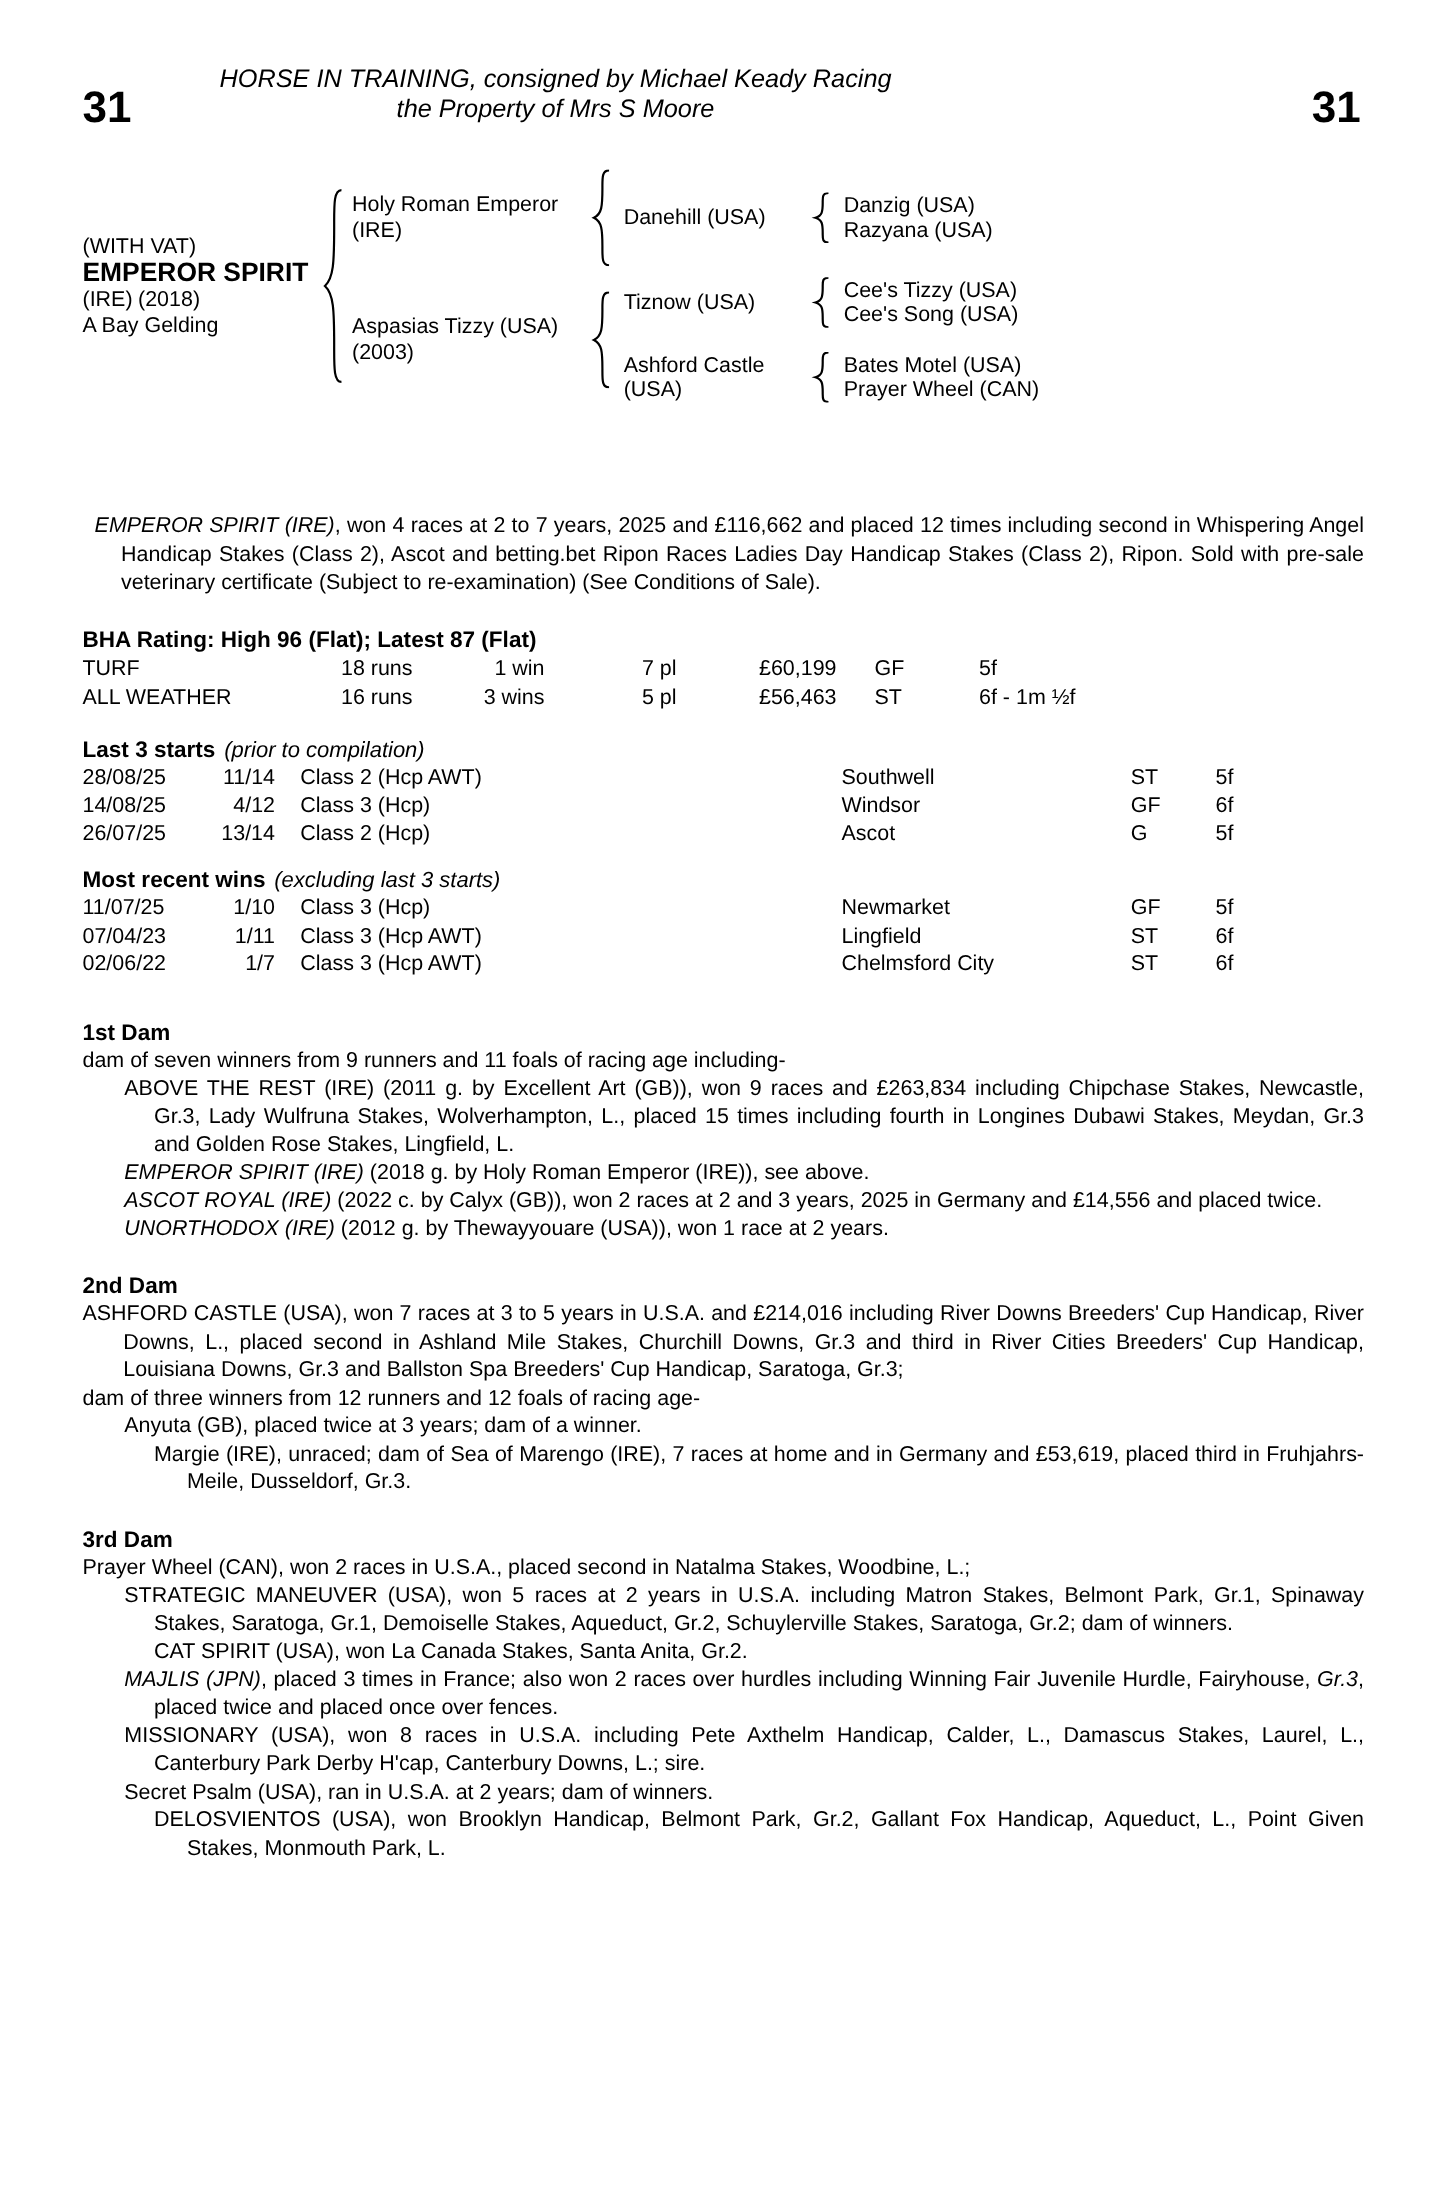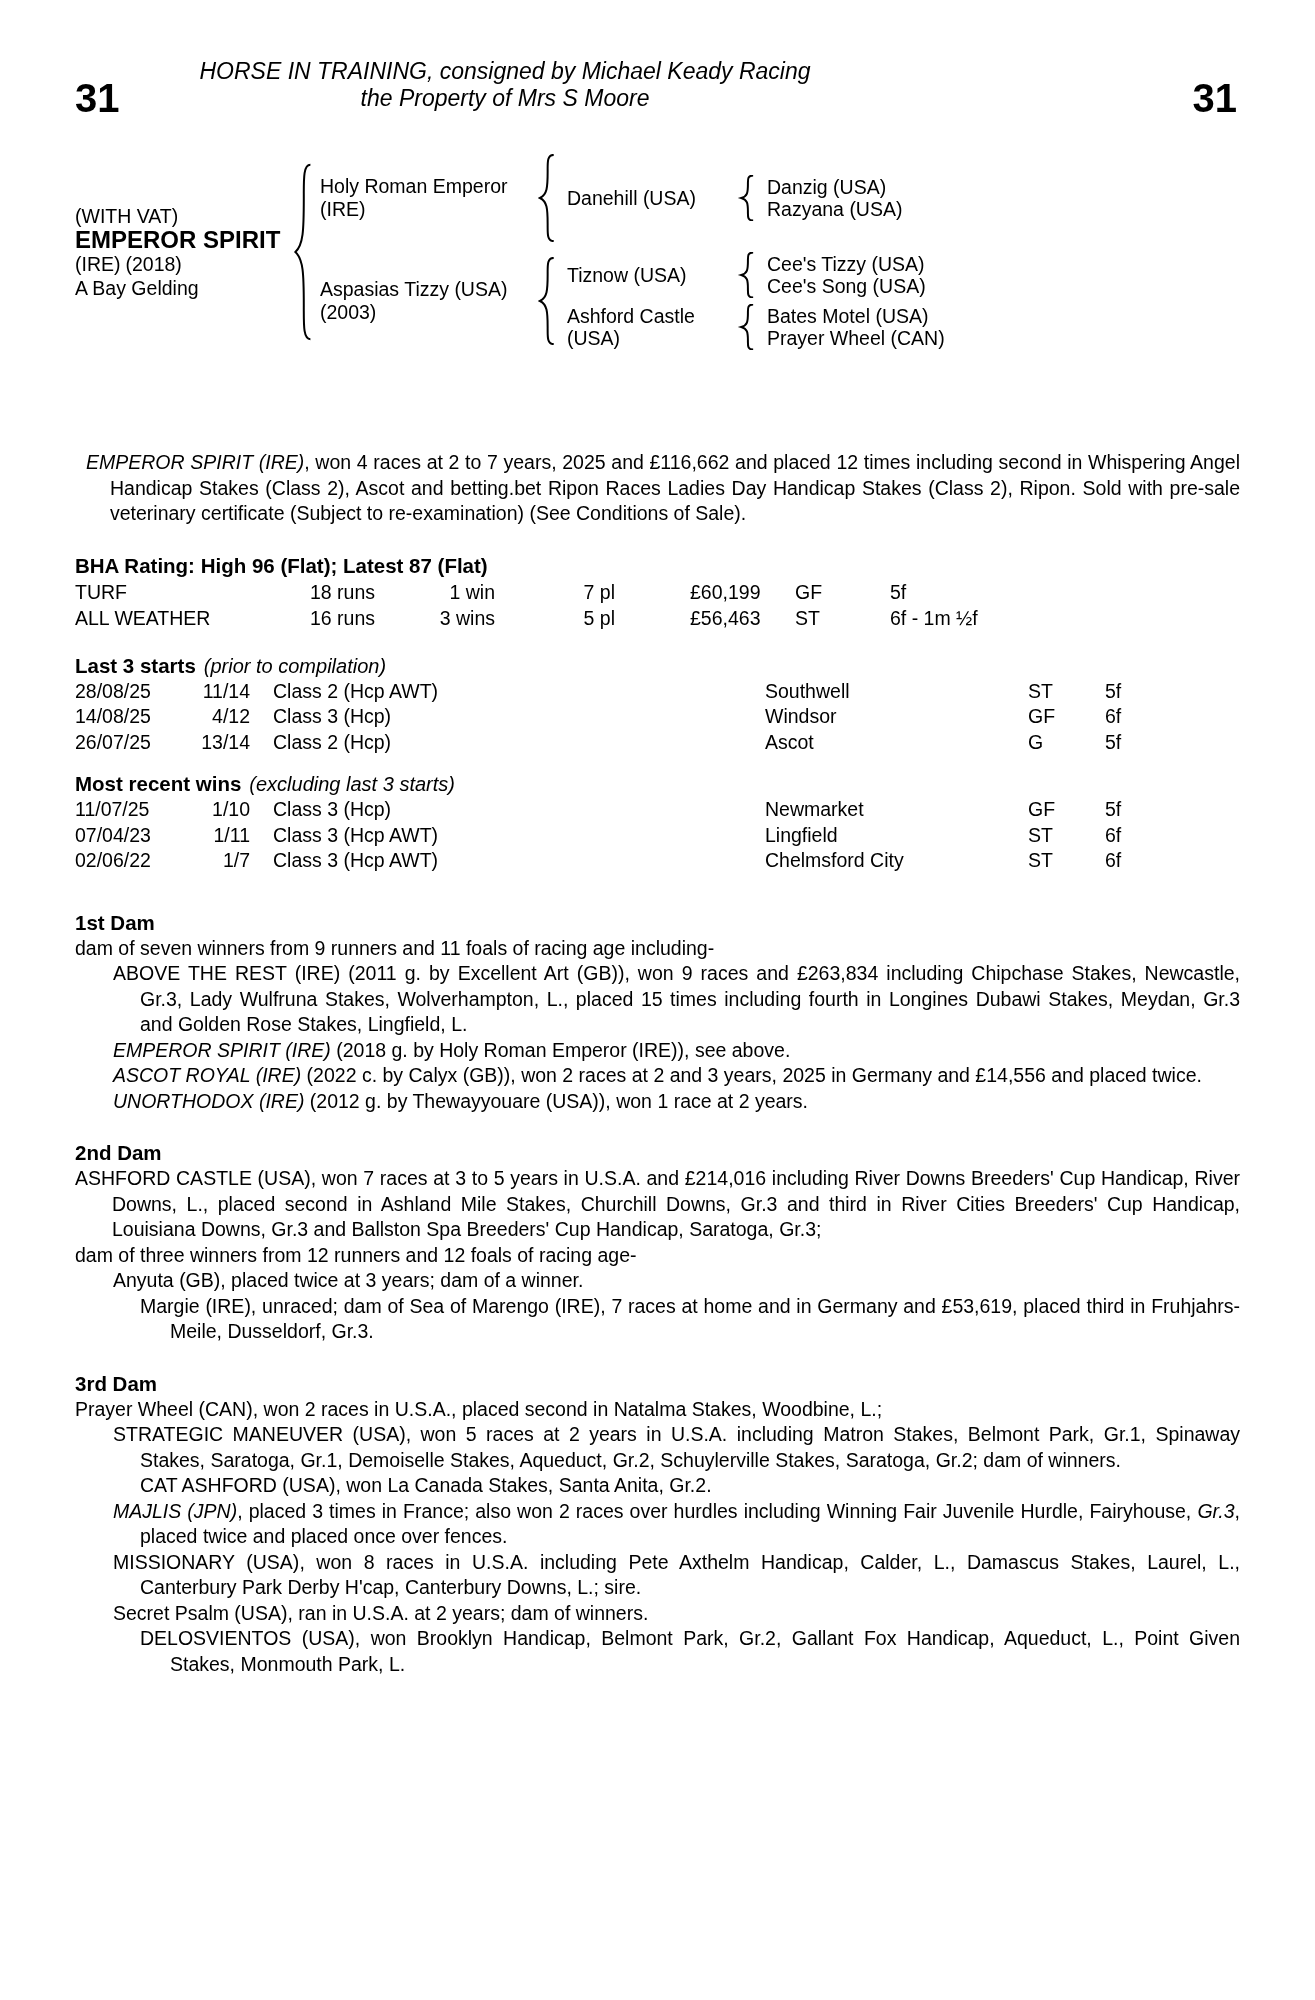--- a/index.html
+++ b/index.html
@@ -22,21 +22,21 @@
   .ped-subject .pname{font-weight:bold;font-size:24px;}
   .brace-col-a{width:30px;display:flex;align-items:center;}
   .brace-col-b{width:32px;display:flex;align-items:center;}
   .brace-col-c{width:30px;display:flex;align-items:center;}
   .brace-a{width:24px;height:178px;}
   .brace-b{width:22px;height:88px;}
   .brace-c{width:19px;height:46px;}
   .ped-right{display:flex;flex-direction:column;gap:10px;}
   .ped-family{display:flex;align-items:center;}
   .ped-gen2{width:215px;line-height:23px;display:flex;align-items:center;}
-  .ped-units{display:flex;flex-direction:column;gap:6px;}
+  .ped-units{display:flex;flex-direction:column;gap:22px;}
   .ped-unit{display:flex;align-items:center;}
   .ped-gen3{width:170px;line-height:22px;display:flex;align-items:center;}
   .ped-gen4{line-height:22px;}
   
   .race-record{margin-top:100px;text-align:justify;line-height:25.5px;padding-left:35px;text-indent:-24px;}
   
   .bha{margin-top:26px;}
   .sec-head{font-weight:bold;font-size:20.5px;line-height:26px;margin:0;}
   .subt{margin-left:8px;font-weight:normal;font-style:italic;font-size:20px;}
   .bha-grid{display:grid;grid-template-columns:190px 110px 120px 120px 180px 95px 1fr;line-height:26px;}
@@ -228,20 +228,20 @@
     <p class="para main"><span class="b">ASHFORD CASTLE (USA)</span><span>, </span><span class="b">won</span><span> 7 races at 3 to 5 years in U.S.A. and £214,016 including River Downs Breeders' Cup Handicap, River Downs, </span><span class="b">L.</span><span>, placed second in Ashland Mile Stakes, Churchill Downs, </span><span class="b">Gr.3</span><span> and third in River Cities Breeders' Cup Handicap, Louisiana Downs, </span><span class="b">Gr.3</span><span> and Ballston Spa Breeders' Cup Handicap, Saratoga, </span><span class="b">Gr.3</span><span>;</span></p>
     <p class="para main"><span>dam of </span><span class="b">three winners</span><span> from 12 runners and 12 foals of racing age-</span></p>
     <p class="para p1"><span>Anyuta (GB), placed twice at 3 years; dam of a winner.</span></p>
     <p class="para p2"><span>Margie (IRE), unraced; dam of </span><span class="b">Sea of Marengo (IRE)</span><span>, 7 races at home and in Germany and £53,619, placed third in Fruhjahrs-Meile, Dusseldorf, </span><span class="b">Gr.3</span><span>.</span></p>
   </section>
 
   <section class="dam">
     <h3 class="sec-head">3rd Dam</h3>
     <p class="para main"><span class="b">Prayer Wheel (CAN)</span><span>, </span><span class="b">won</span><span> 2 races in U.S.A., placed second in Natalma Stakes, Woodbine, </span><span class="b">L.</span><span>;</span></p>
     <p class="para p1"><span class="b">STRATEGIC MANEUVER (USA)</span><span>, won 5 races at 2 years in U.S.A. including Matron Stakes, Belmont Park, </span><span class="b">Gr.1</span><span>, Spinaway Stakes, Saratoga, </span><span class="b">Gr.1</span><span>, Demoiselle Stakes, Aqueduct, </span><span class="b">Gr.2</span><span>, Schuylerville Stakes, Saratoga, </span><span class="b">Gr.2</span><span>; dam of winners.</span></p>
-    <p class="para p2"><span class="b">CAT ASHFORD (USA)</span><span>, won La Canada Stakes, Santa Anita, </span><span class="b">Gr.2</span><span>.</span></p>
+    <p class="para p2"><span class="b">CAT SPIRIT (USA)</span><span>, won La Canada Stakes, Santa Anita, </span><span class="b">Gr.2</span><span>.</span></p>
     <p class="para p1"><span class="b i">MAJLIS (JPN)</span><span>, placed 3 times in France; also won 2 races over hurdles including Winning Fair Juvenile Hurdle, Fairyhouse, </span><span class="b i">Gr.3</span><span>, placed twice and placed once over fences.</span></p>
     <p class="para p1"><span class="b">MISSIONARY (USA)</span><span>, won 8 races in U.S.A. including Pete Axthelm Handicap, Calder, </span><span class="b">L.</span><span>, Damascus Stakes, Laurel, </span><span class="b">L.</span><span>, Canterbury Park Derby H'cap, Canterbury Downs, </span><span class="b">L.</span><span>; sire.</span></p>
     <p class="para p1"><span>Secret Psalm (USA), ran in U.S.A. at 2 years; dam of winners.</span></p>
     <p class="para p2"><span class="b">DELOSVIENTOS (USA)</span><span>, won Brooklyn Handicap, Belmont Park, </span><span class="b">Gr.2</span><span>, Gallant Fox Handicap, Aqueduct, </span><span class="b">L.</span><span>, Point Given Stakes, Monmouth Park, </span><span class="b">L.</span></p>
   </section>
 
 </div>
 
 </body></html>

